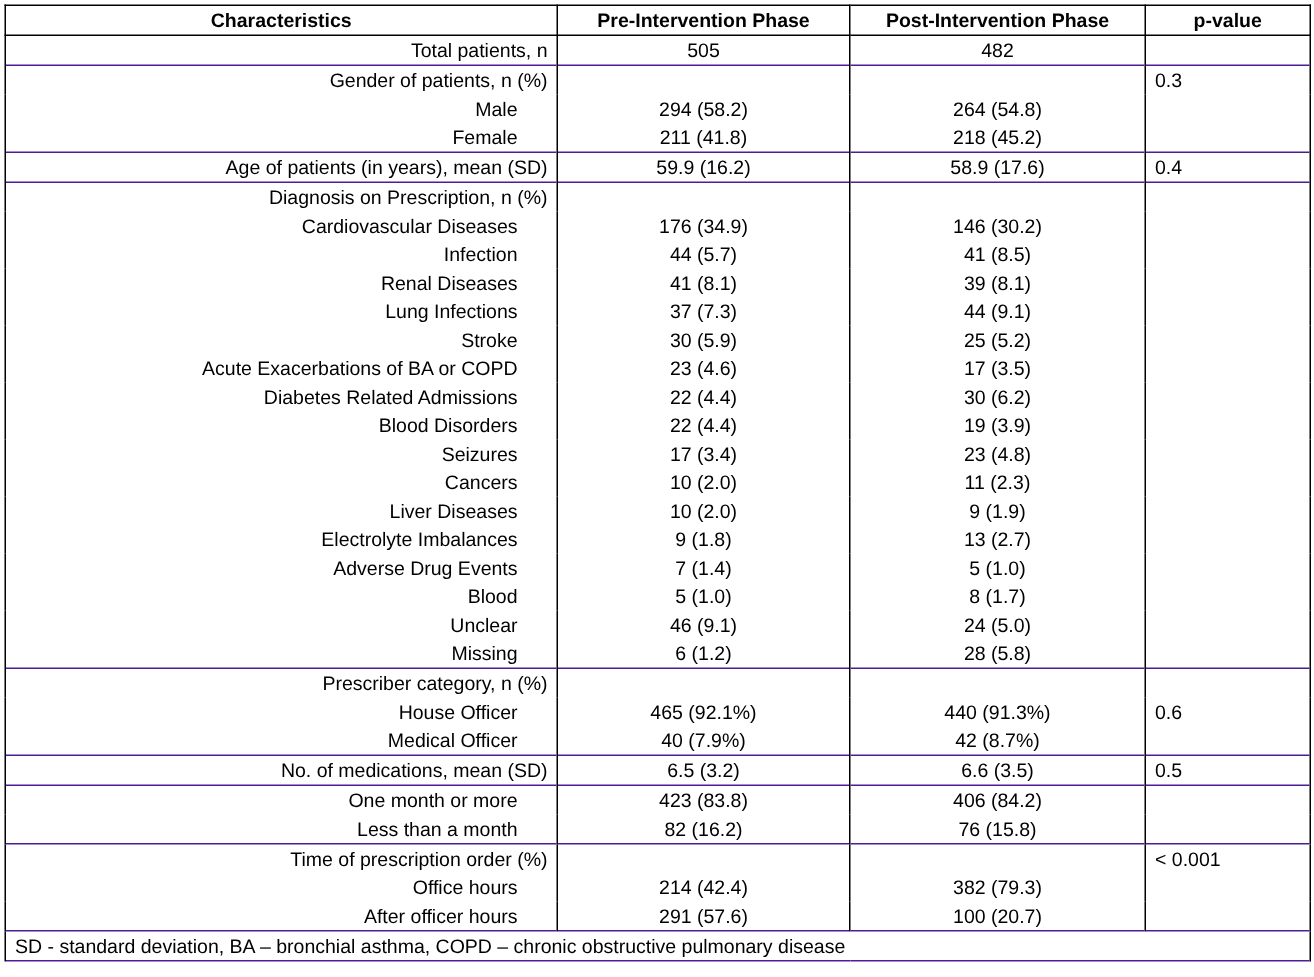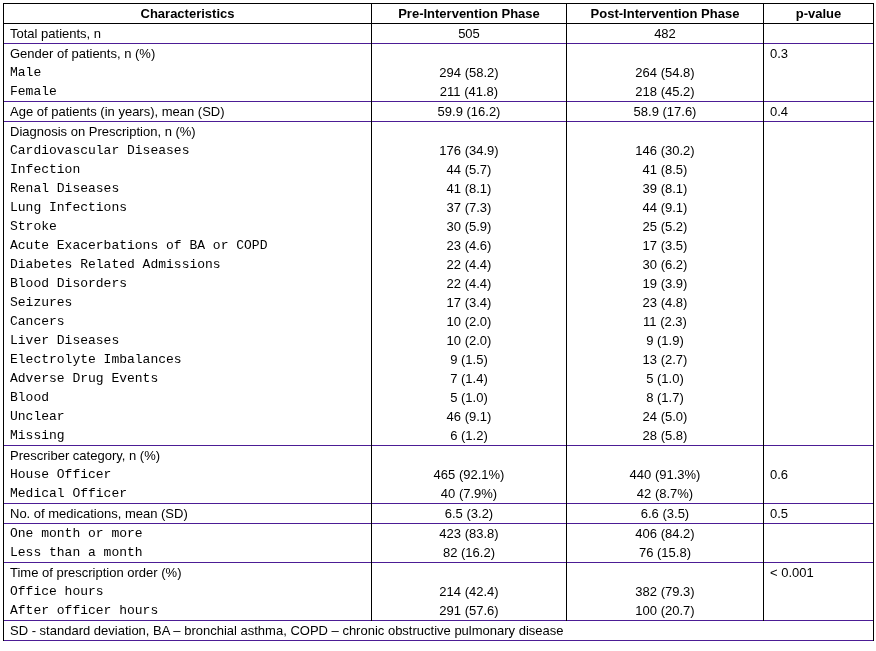--- a/index.html
+++ b/index.html
@@ -33,22 +33,22 @@
   }
   thead th {
     font-weight: bold;
     text-align: center;
     border: 1px solid #000;
   }
   .col-label { width: 368px; }
   .col-pre   { width: 195px; }
   .col-post  { width: 197px; }
   .col-p     { width: 110px; }
-  td.label { text-align: left; }
-  td.label.indent { padding-right: 26px; font-family: Liberation Mono, monospace; }
+  td.label { text-align: right; }
+  td.label.indent { padding-right: 26px; }
   td.val  { text-align: center; }
   td.pval { }
   tfoot td { text-align: left; }
 </style>
 </head>
 <body>
 
 <div class="page">
   <table id="char-table">
     <colgroup>
@@ -169,21 +169,21 @@
           <td class="pval"></td>
         </tr>
         <tr>
           <td class="label indent">Liver Diseases</td>
           <td class="val">10 (2.0)</td>
           <td class="val">9 (1.9)</td>
           <td class="pval"></td>
         </tr>
         <tr>
           <td class="label indent">Electrolyte Imbalances</td>
-          <td class="val">9 (1.5)</td>
+          <td class="val">9 (1.8)</td>
           <td class="val">13 (2.7)</td>
           <td class="pval"></td>
         </tr>
         <tr>
           <td class="label indent">Adverse Drug Events</td>
           <td class="val">7 (1.4)</td>
           <td class="val">5 (1.0)</td>
           <td class="pval"></td>
         </tr>
         <tr>

